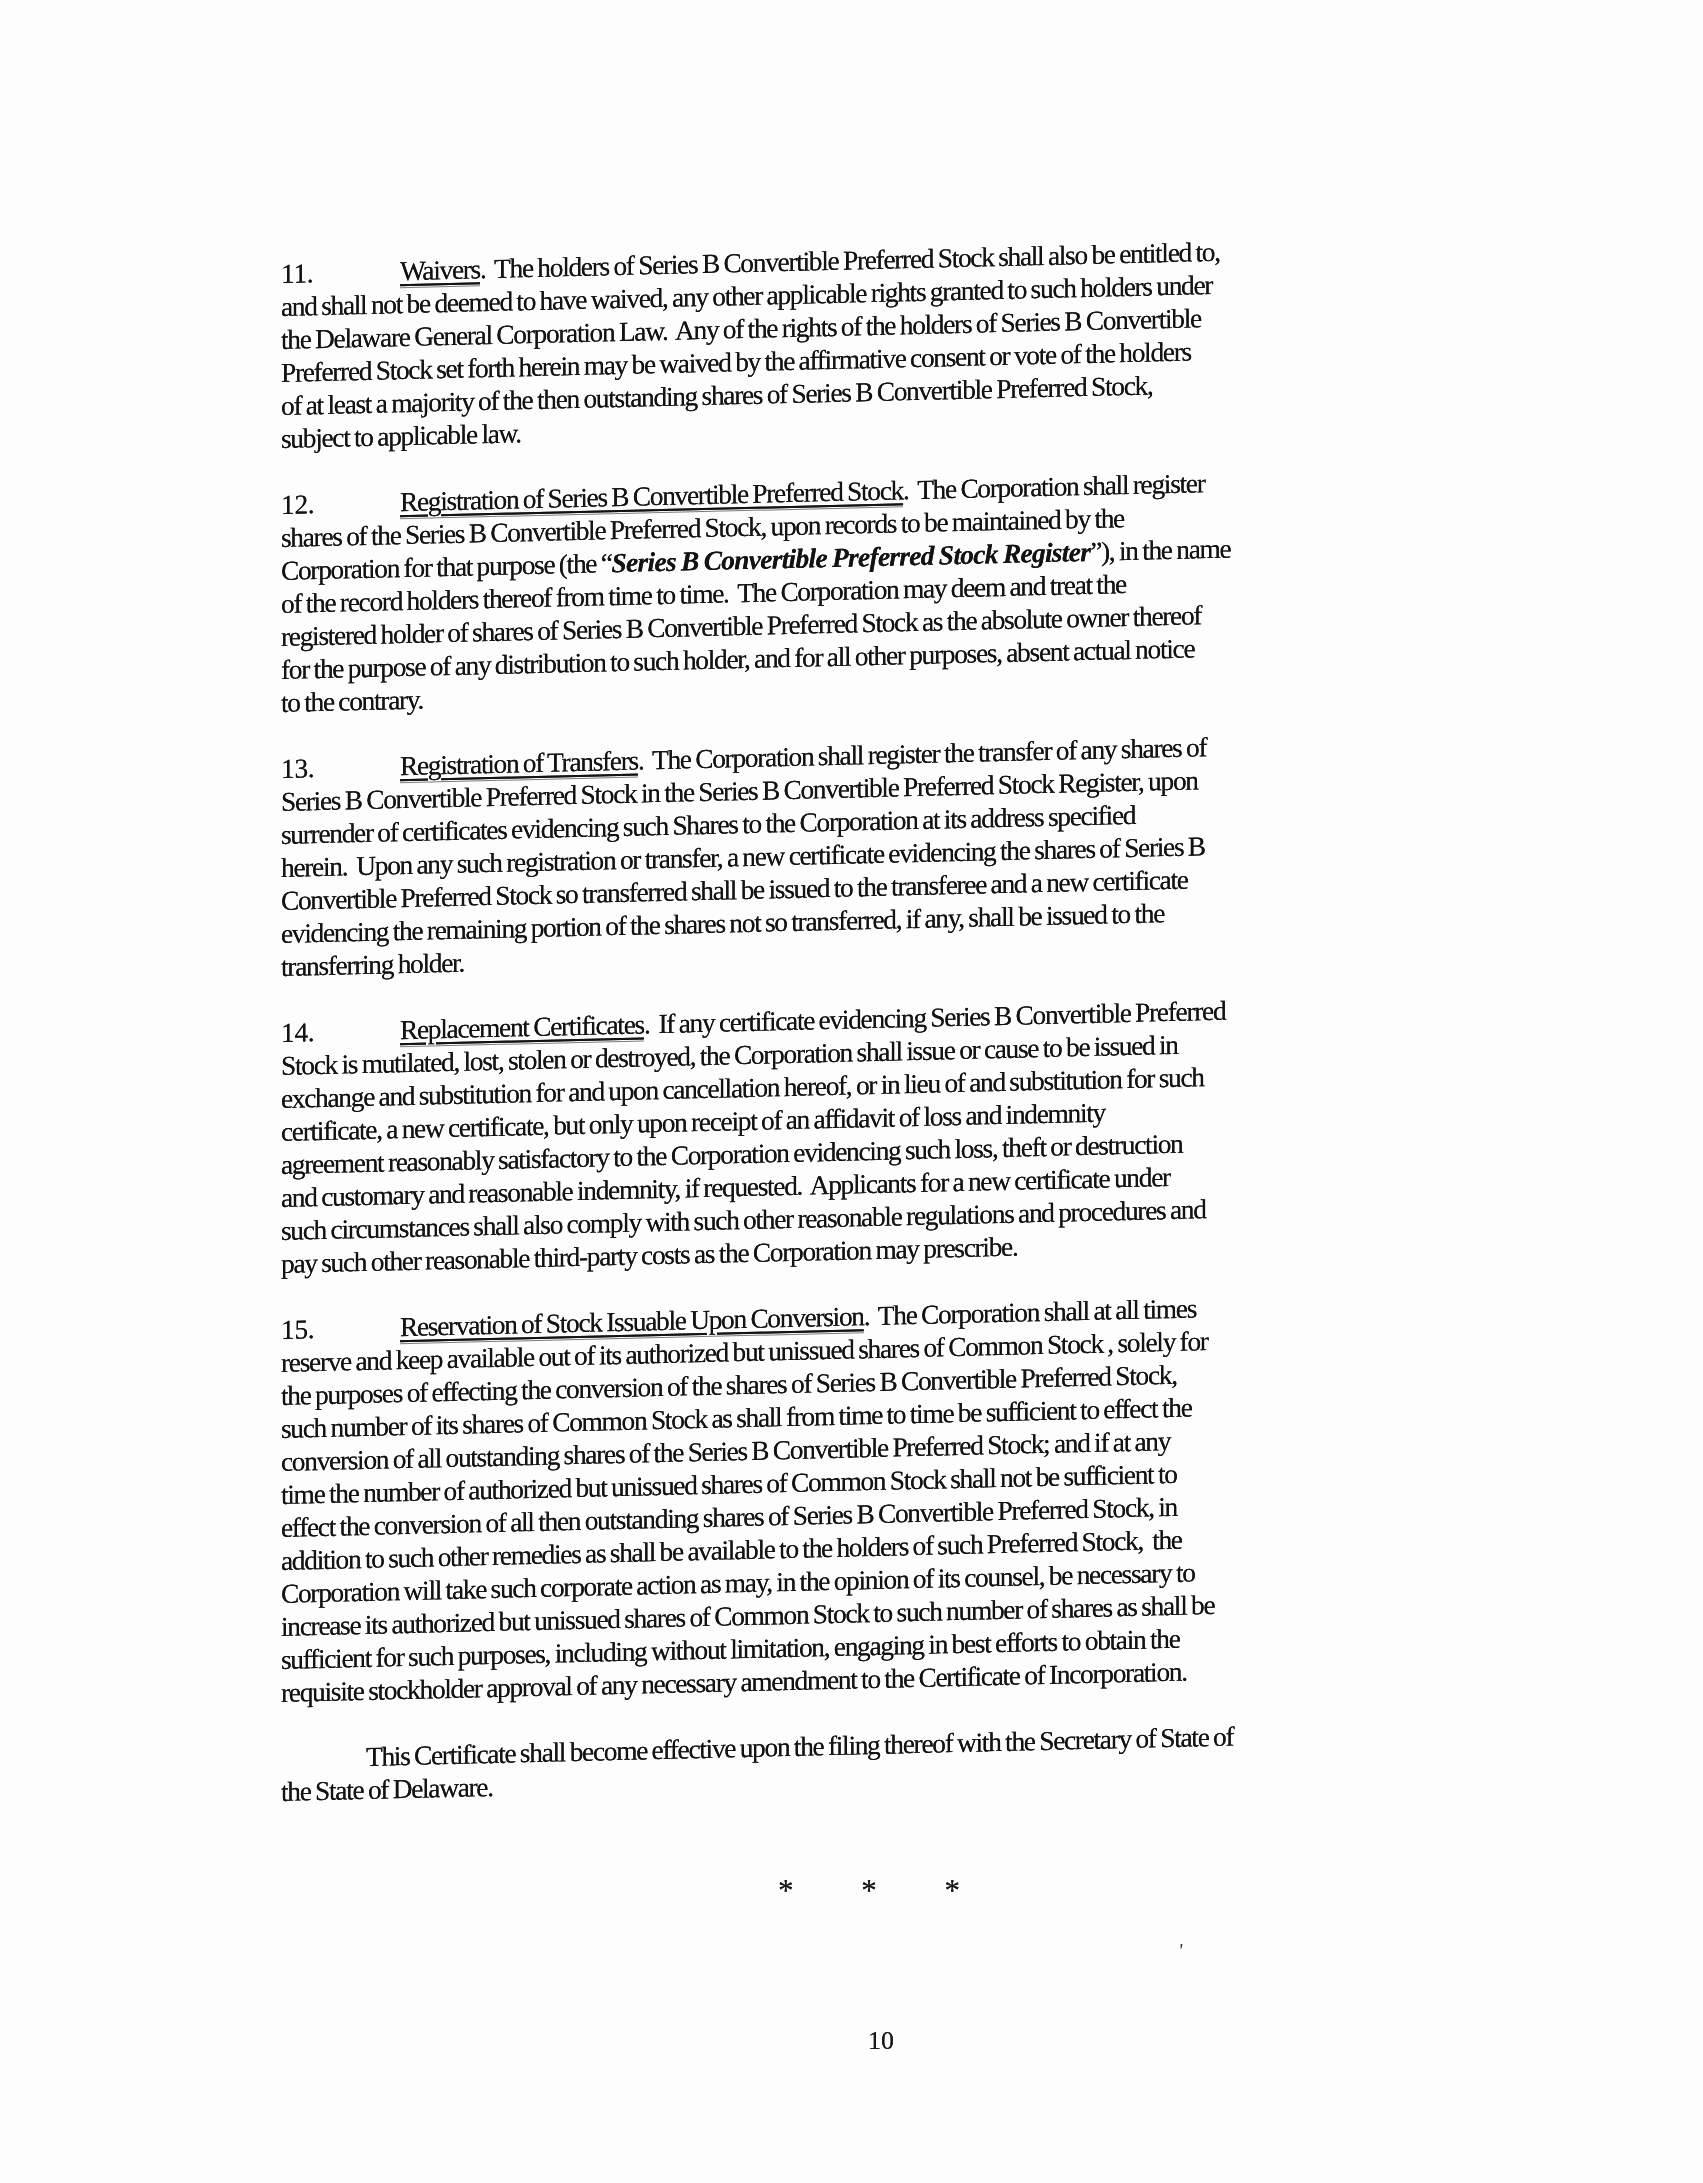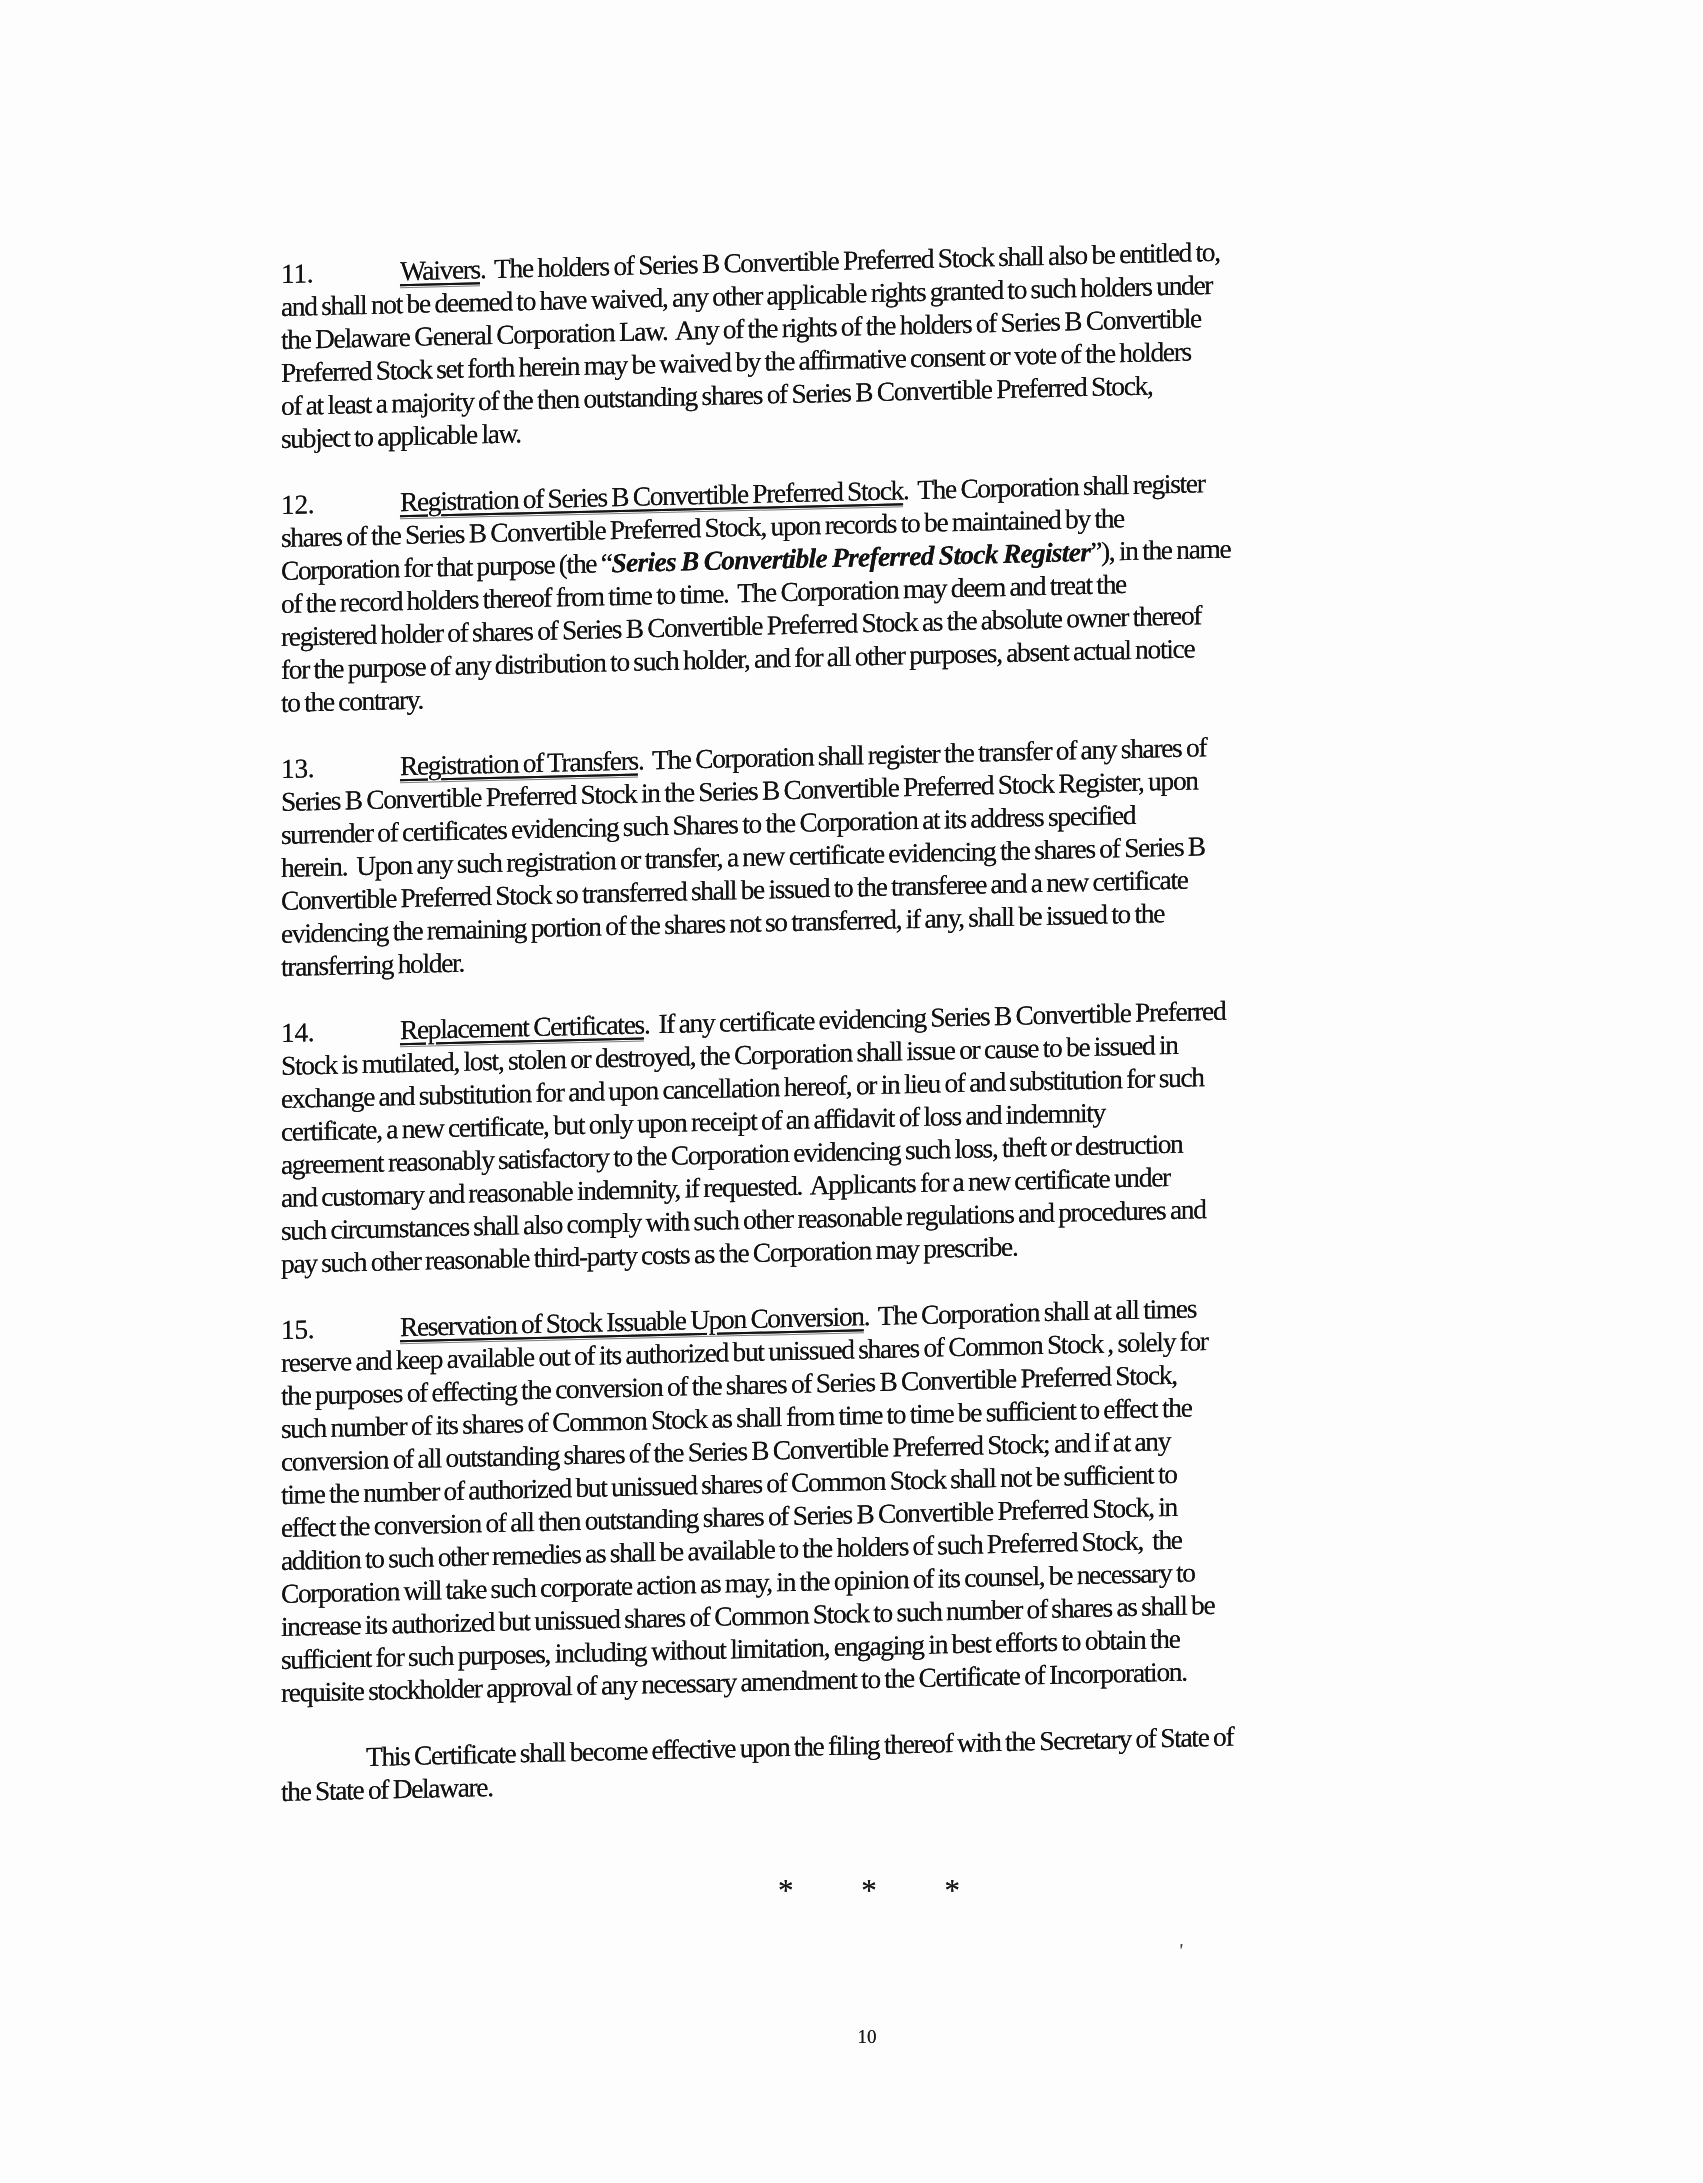--- a/index.html
+++ b/index.html
@@ -54,22 +54,22 @@
     top: 1939px;
     font-size: 20px;
     color: #2e2e2e;
     transform: rotate(8deg);
   }
   .page-number {
     position: absolute;
     left: 840px;
     top: 2026px;
     width: 54px;
-    text-align: center;
-    font-size: 19px;
+    text-align: right;
+    font-size: 26px;
     text-shadow: 0 0 0.5px rgba(10,10,10,0.85);
   }
 </style>
 </head>
 <body>
 
 <div class="page">
   <div class="content" id="doc-content">
       <p class="para">
         <span class="line"><span class="num">11.</span><span class="u">Waivers</span><span>.  The holders of Series B Convertible Preferred Stock shall also be entitled to,</span></span>

